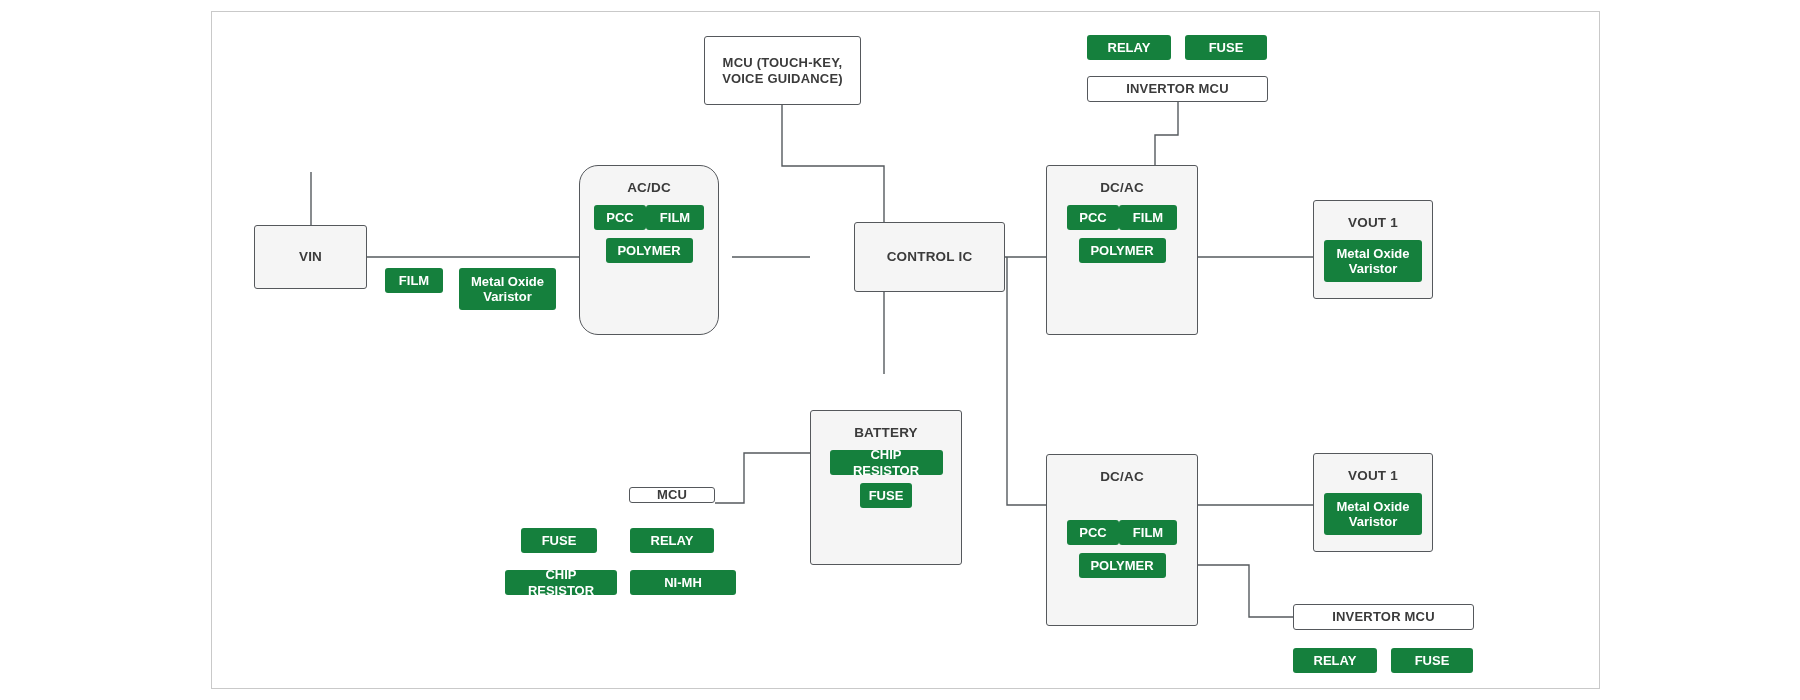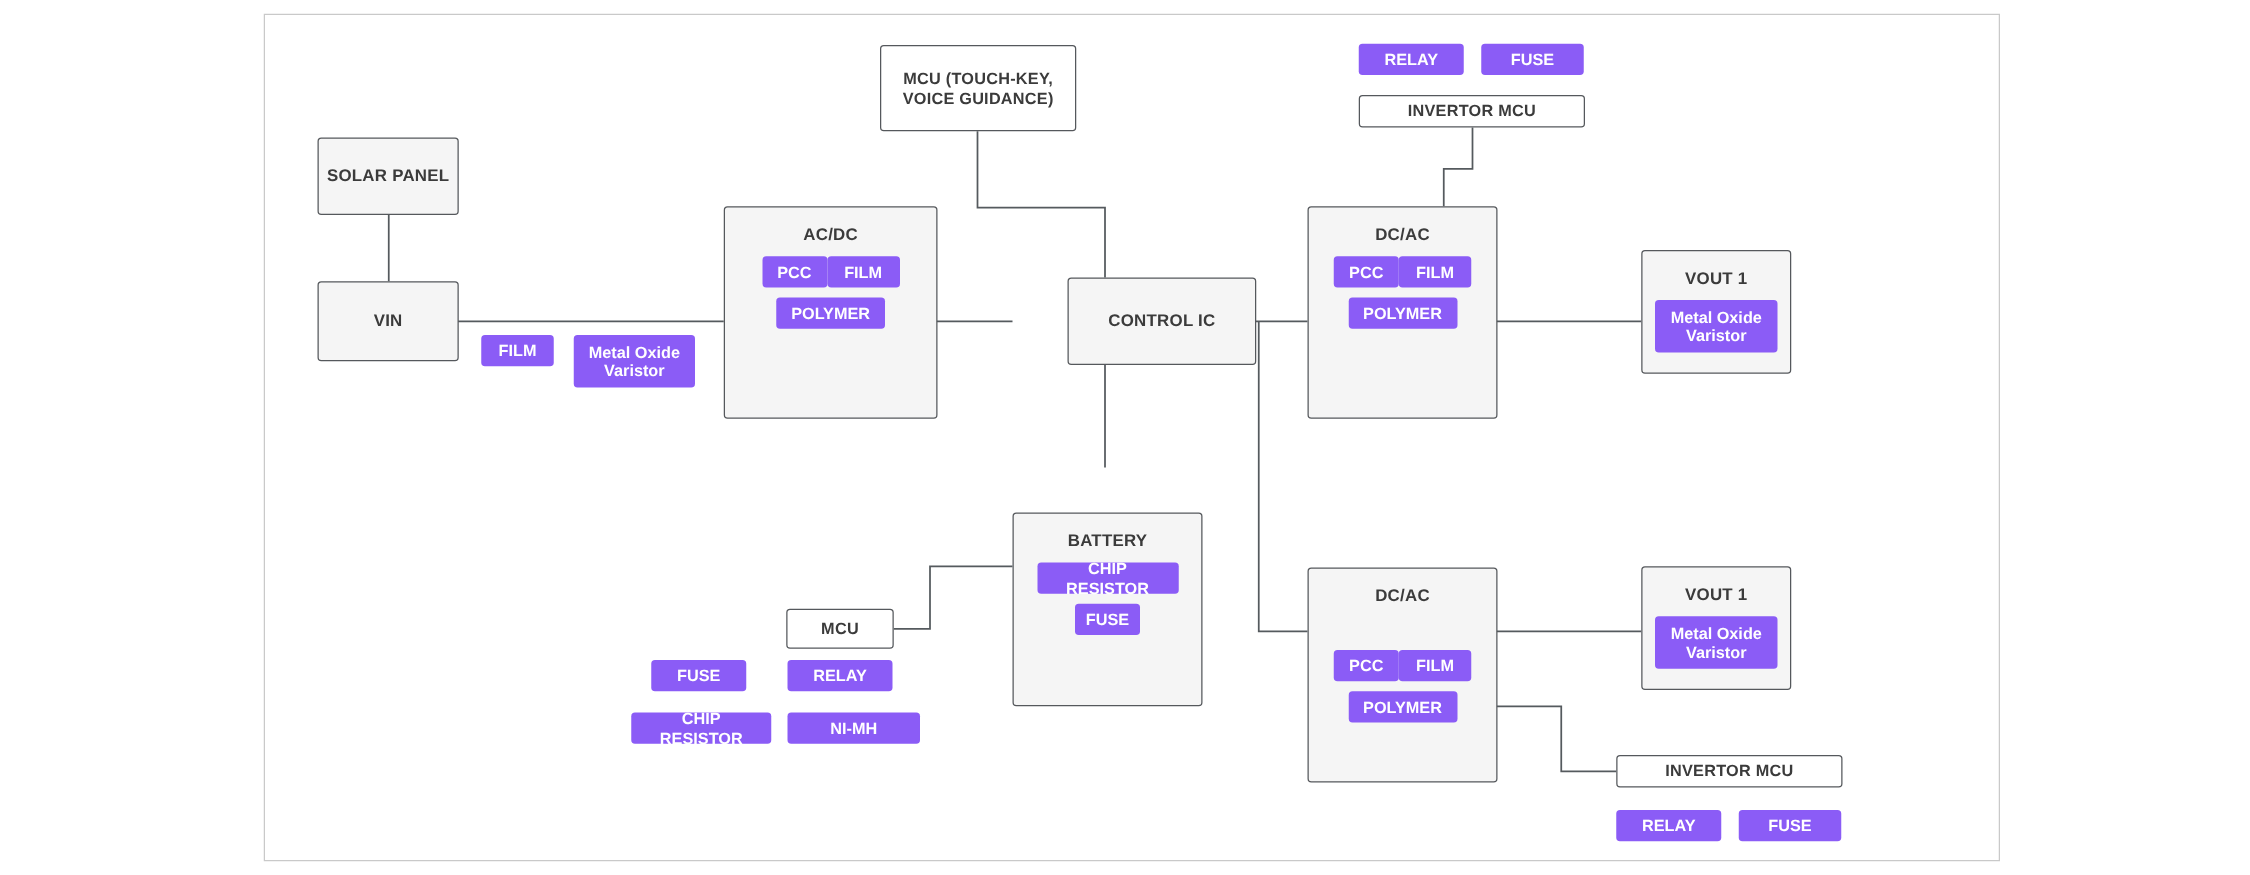--- a/index.html
+++ b/index.html
@@ -85,21 +85,21 @@
     letter-spacing: 0.2px;
     margin-bottom: 10px;
   }
   .chip-row {
     display: flex;
     justify-content: center;
     margin-bottom: 8px;
   }
   
   .chip {
-    background: #8b5cf6;
+    background: #15803d;
     color: #ffffff;
     font-weight: bold;
     font-size: 13px;
     border-radius: 3px;
     display: flex;
     align-items: center;
     justify-content: center;
     text-align: center;
     line-height: 1.18;
     padding: 0 10px;
@@ -138,35 +138,31 @@
 
     <path d="M 1178 102 L 1178 135 L 1155 135 L 1155 165"></path>
 
     <line x1="1197" y1="257" x2="1313" y2="257"></line>
 
     <line x1="1197" y1="505" x2="1313" y2="505"></line>
 
     <path d="M 1197 565 L 1249 565 L 1249 617 L 1293 617"></path>
   </svg>
 
-  <div class="node" style="left:254px; top:110px; width:113px; height:62px; font-size:13.5px;">
-    <span class="node-title">SOLAR
-PANEL</span>
-  </div>
 
   <div class="node" style="left:254px; top:225px; width:113px; height:64px; font-size:13.5px;">
     <span class="node-title">VIN</span>
   </div>
 
   <div class="chip free h30" style="left:385px; top:268px; width:58px;">FILM</div>
 
   <div class="chip free h44" style="left:459px; top:268px; width:97px;">Metal Oxide
 Varistor</div>
 
-  <div class="block" style="left:579px; top:165px; width:171px; height:170px;">
+  <div class="block" style="left:579px; top:165px; width:140px; height:170px;border-radius:19px;">
     <div class="block-title">AC/DC</div>
     <div class="chip-row">
       <div class="chip h30" style="width:52px;">PCC</div>
       <div class="chip h30" style="width:58px;">FILM</div>
     </div>
     <div class="chip-row">
       <div class="chip h30" style="width:87px;">POLYMER</div>
     </div>
   </div>
 
@@ -182,21 +178,21 @@
   <div class="block" style="left:810px; top:374px; width:152px; height:155px;margin-top:36px;">
     <div class="block-title">BATTERY</div>
     <div class="chip-row">
       <div class="chip h30" style="width:113px;">CHIP RESISTOR</div>
     </div>
     <div class="chip-row">
       <div class="chip h30" style="width:52px;">FUSE</div>
     </div>
   </div>
 
-  <div class="node white" style="left:629px; top:487px; width:86px; height:32px; font-size:13px;">
+  <div class="node white" style="left:629px; top:487px; width:86px; height:16px; font-size:13px;">
     <span class="node-title">MCU</span>
   </div>
 
   <div class="chip free h30" style="left:521px; top:528px; width:76px;">FUSE</div>
   <div class="chip free h30" style="left:630px; top:528px; width:84px;">RELAY</div>
   <div class="chip free h30" style="left:505px; top:570px; width:112px;">CHIP RESISTOR</div>
   <div class="chip free h30" style="left:630px; top:570px; width:106px;">NI-MH</div>
 
   <div class="chip free h30" style="left:1087px; top:35px; width:84px;">RELAY</div>
   <div class="chip free h30" style="left:1185px; top:35px; width:82px;">FUSE</div>

